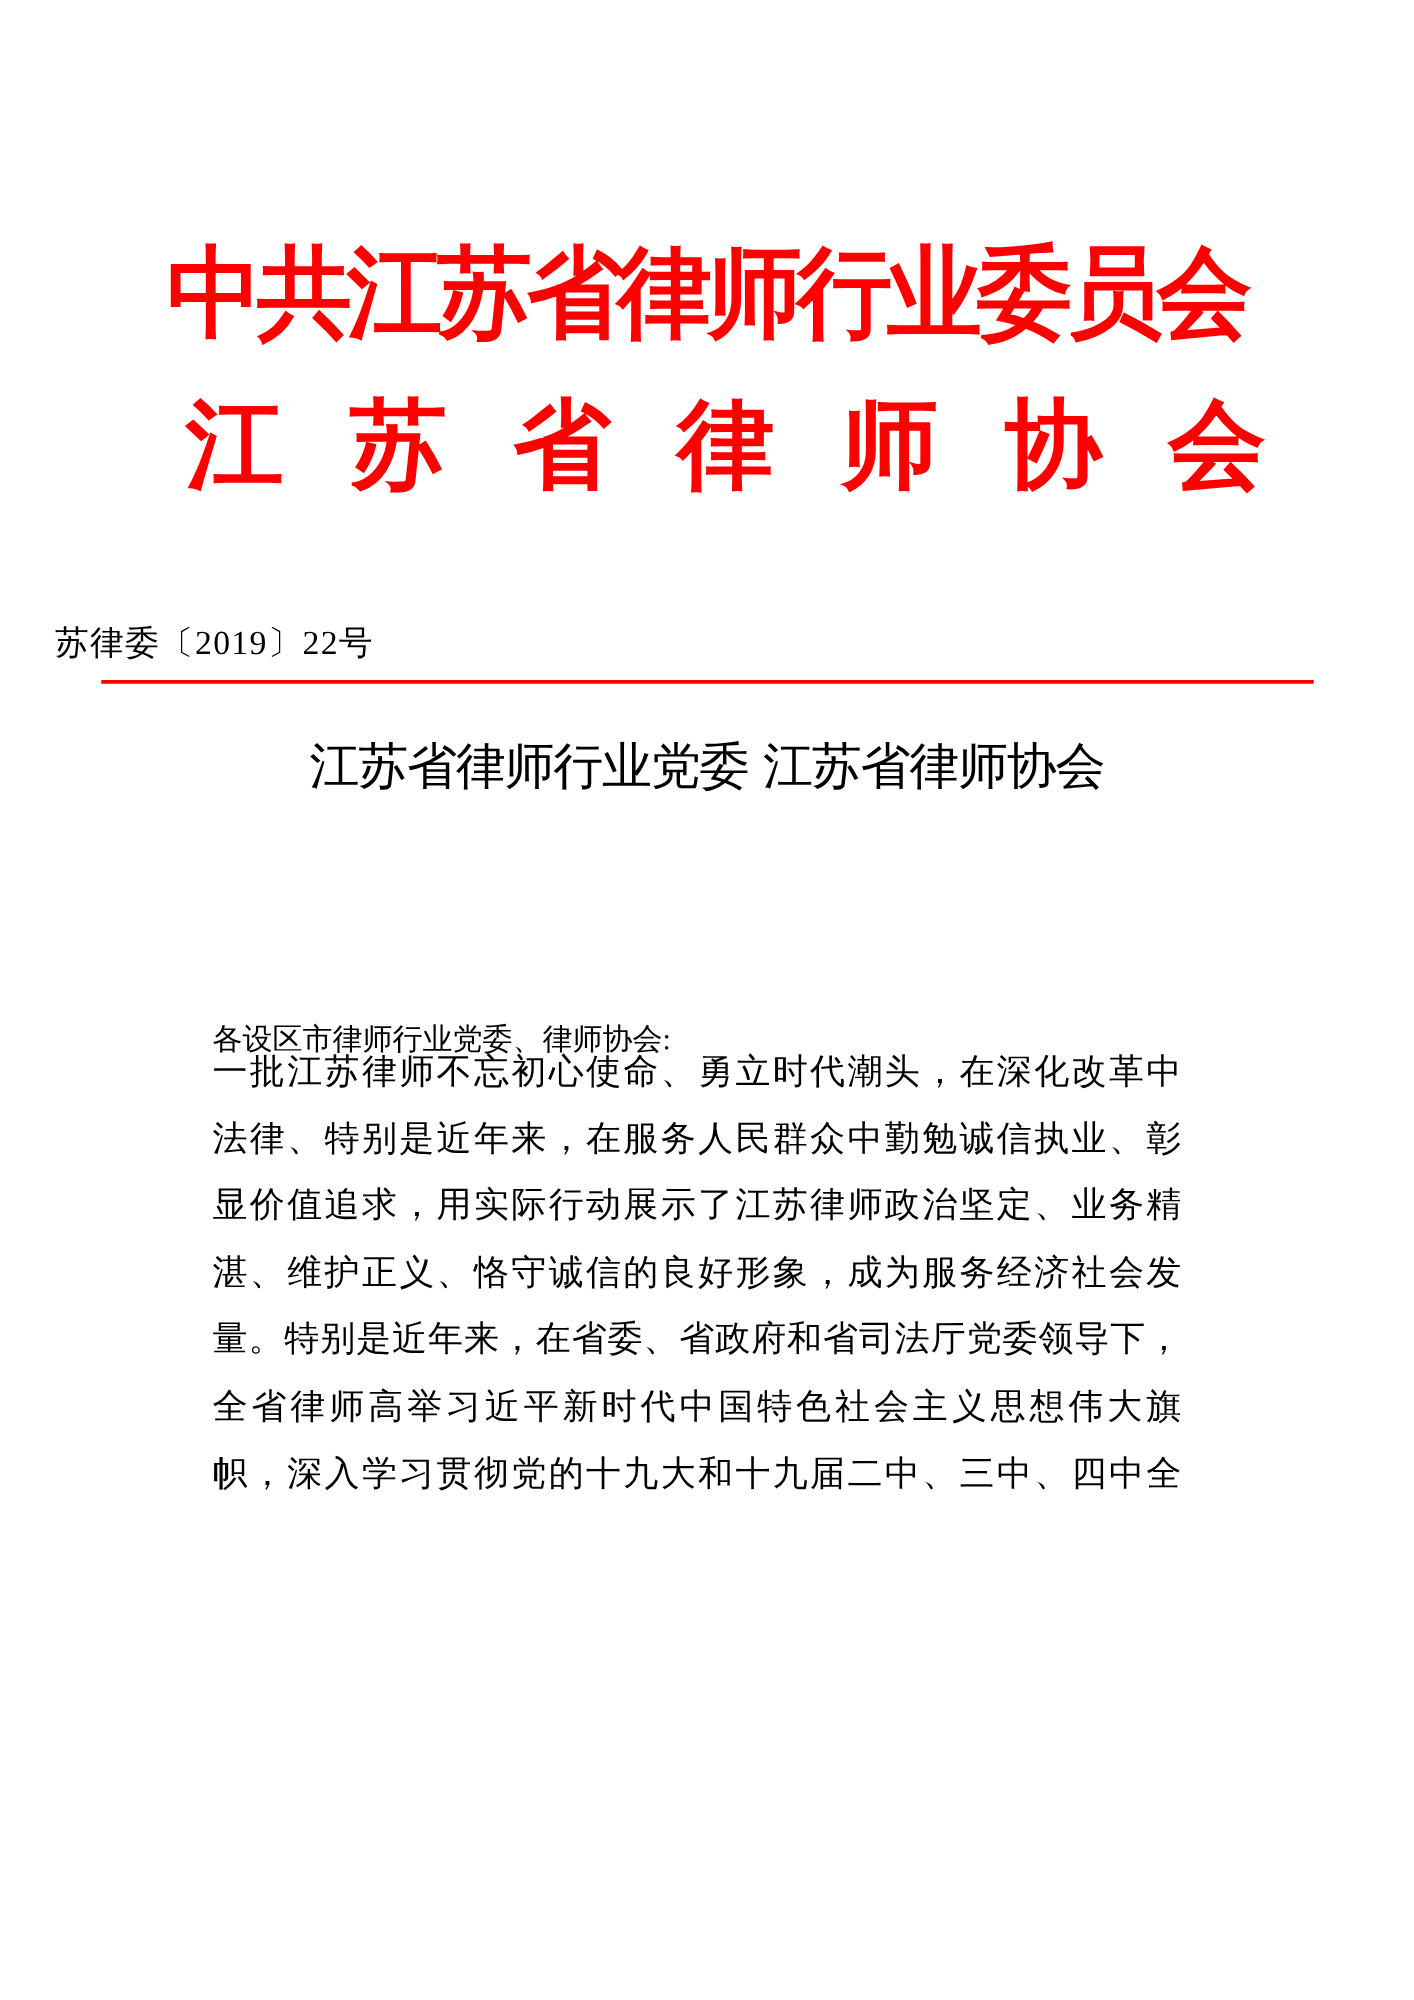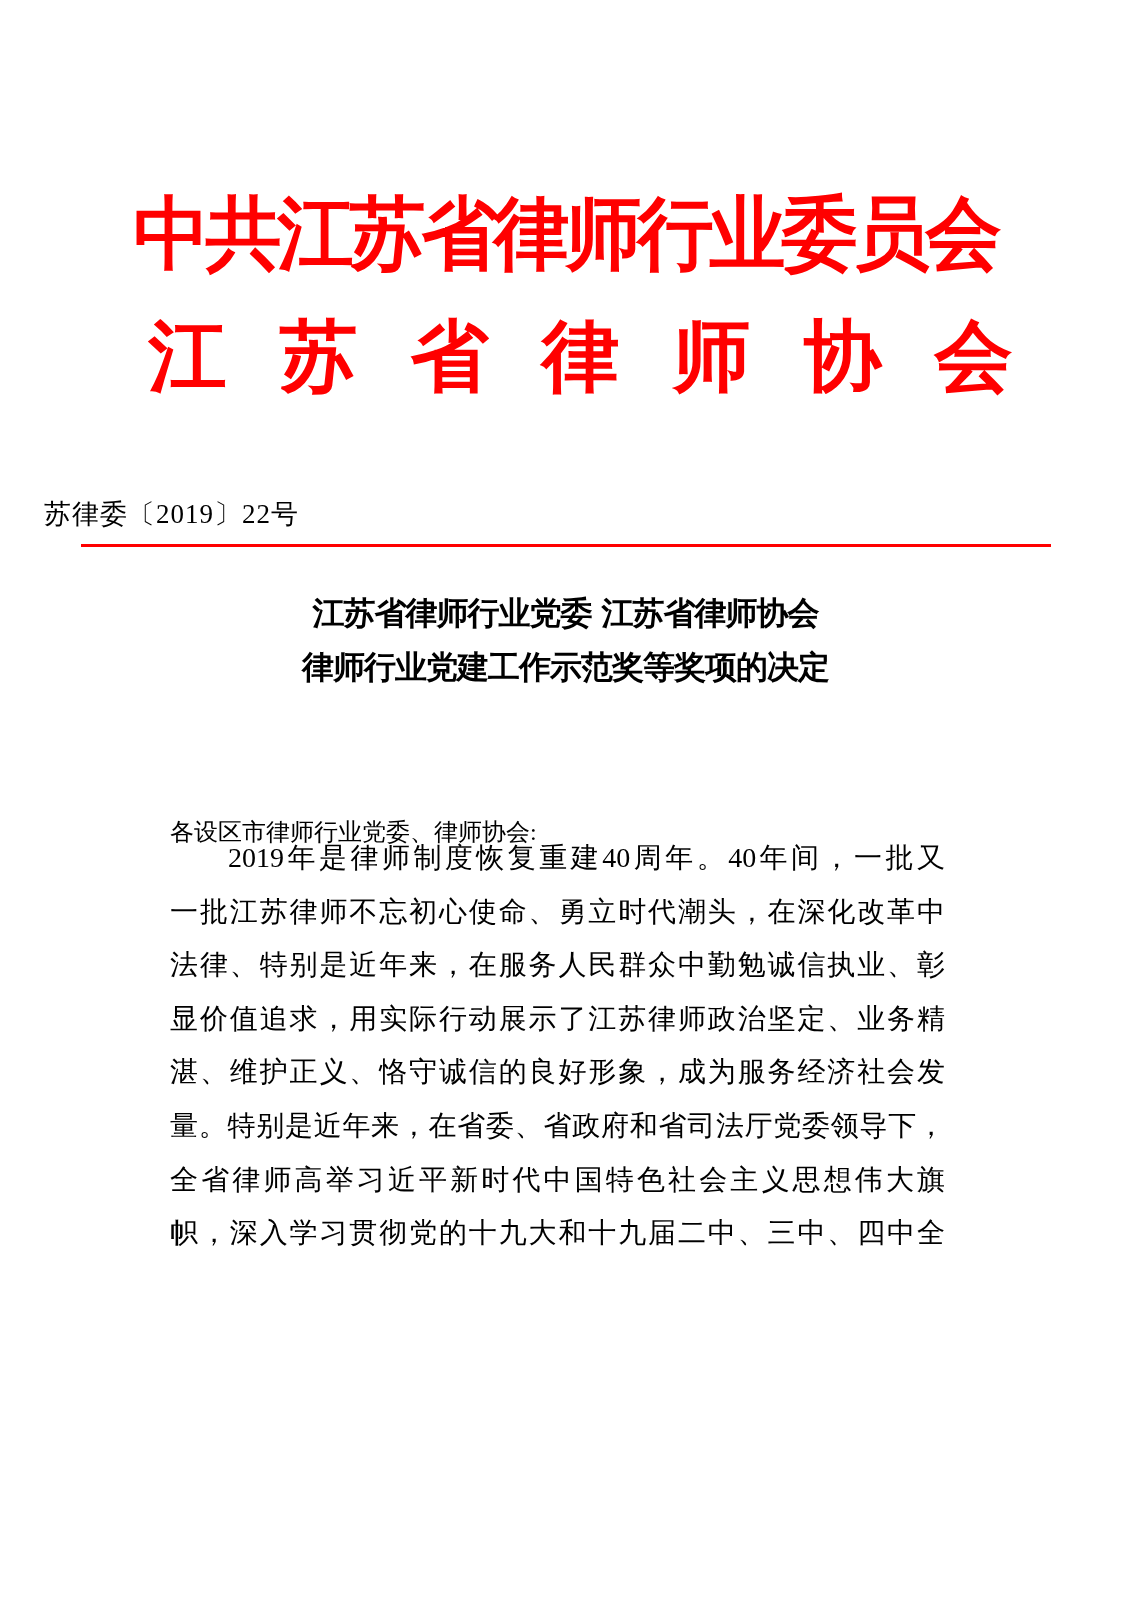--- a/index.html
+++ b/index.html
@@ -62,22 +62,22 @@
     }
     .title-block {
       position: absolute;
       top: 586px;
       left: 0;
       width: 1131px;
       text-align: center;
     }
     .title-line {
       font-family: "DejaVu Serif", "Liberation Serif", serif;
-      font-weight: bold;
-      font-size: 32px;
+      font-weight: normal;
+      font-size: 40px;
       line-height: 54px;
       letter-spacing: -1px;
       white-space: nowrap;
     }
     .salutation {
       position: absolute;
       top: 784px;
       left: 170px;
       font-family: "Liberation Serif", "DejaVu Serif", serif;
       font-size: 24px;
@@ -108,27 +108,25 @@
 <body>
 
 <div class="masthead-line masthead-1">中共江苏省律师行业委员会</div>
 <div class="masthead-line masthead-2">江苏省律师协会</div>
 
 <div class="doc-number">苏律委〔2019〕22号</div>
 <div class="red-rule"></div>
 
 <div class="title-block">
   <div class="title-line">江苏省律师行业党委  江苏省律师协会</div>
-  <div class="title-line">律师行业党建工作示范奖等奖项的决定</div>
 </div>
 
 <div class="salutation">各设区市律师行业党委、律师协会:</div>
 
 <div class="body-text">
-  <div class="body-line indent">2019年是律师制度恢复重建40周年。40年间，一批又</div>
   <div class="body-line">一批江苏律师不忘初心使命、勇立时代潮头，在深化改革中</div>
   <div class="body-line">法律、特别是近年来，在服务人民群众中勤勉诚信执业、彰</div>
   <div class="body-line">显价值追求，用实际行动展示了江苏律师政治坚定、业务精</div>
   <div class="body-line">湛、维护正义、恪守诚信的良好形象，成为服务经济社会发</div>
   <div class="body-line">量。特别是近年来，在省委、省政府和省司法厅党委领导下，</div>
   <div class="body-line">全省律师高举习近平新时代中国特色社会主义思想伟大旗</div>
   <div class="body-line">帜，深入学习贯彻党的十九大和十九届二中、三中、四中全</div>
 </div>
 
 </body></html>

